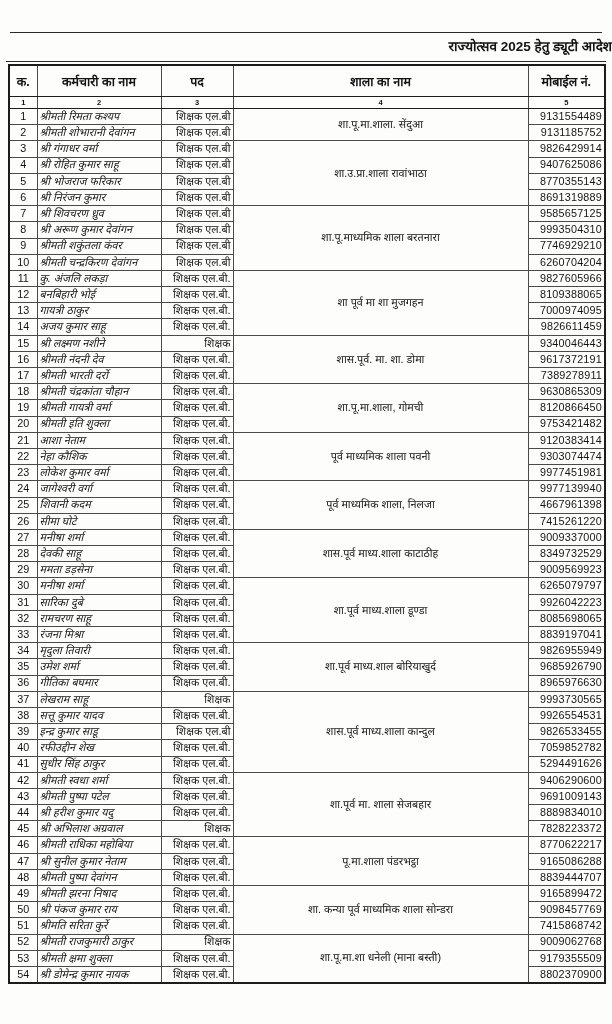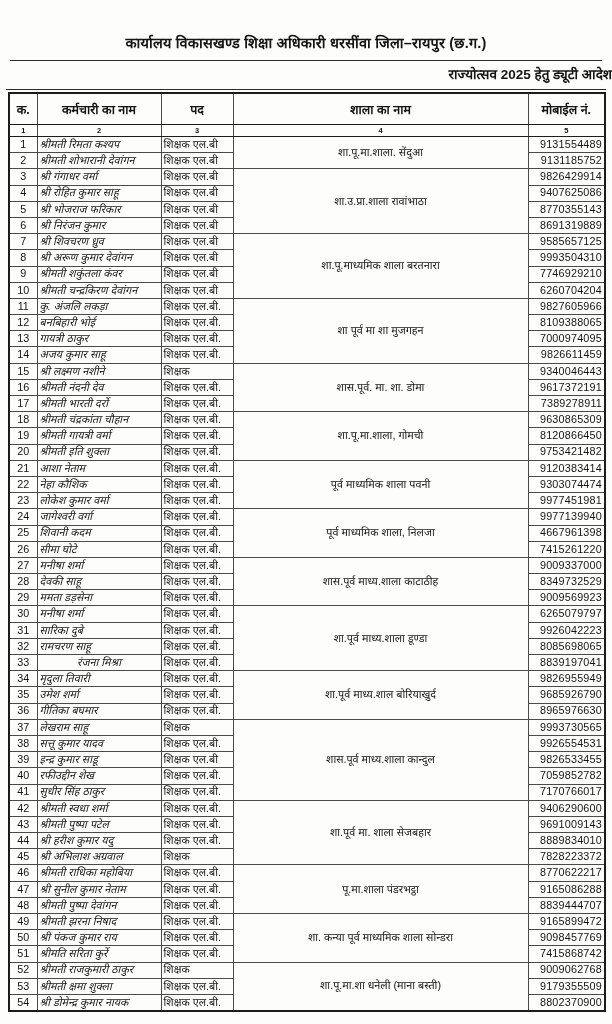--- a/index.html
+++ b/index.html
@@ -72,37 +72,36 @@
     border-bottom: 1.5px solid #1c1c1c;
   }
   tbody.rows tr { height: 16.2px; }
   tbody.rows td {
     font-size: 10.8px;
     line-height: 1.05;
     white-space: nowrap;
   }
   td.c-sn     { text-align: center; font-size: 10px; }
   td.c-name   { text-align: left; padding-left: 4px; font-style: italic; }
-  td.c-name.center { text-align: center; }
-  td.c-post   { text-align: left; }
+  td.c-name.center { }
+  td.c-post   { text-align: right; }
   td.c-school {
     text-align: center;
     font-size: 11.2px;
     white-space: pre-line;
     line-height: 1.25;
     margin-top: 24px;
   }
   td.c-mobile { text-align: right; letter-spacing: 0.2px; }
   tbody.rows tr.group-start td { border-top: 1.8px solid #1c1c1c; }
 </style>
 </head>
 <body>
 
 <div class="page">
-  <div class="doc-title">कार्यालय विकासखण्ड शिक्षा अधिकारी धरसींवा जिला–रायपुर (छ.ग.)</div>
   <div class="rule-1"></div>
   <div class="doc-subtitle">राज्योत्सव 2025 हेतु ड्यूटी आदेश</div>
   <div class="rule-2"></div>
 
   <table class="duty">
     <colgroup>
       <col class="w-sn">
         <col class="w-name">
         <col class="w-post">
         <col class="w-school">
@@ -374,21 +373,21 @@
         <tr>
           <td class="c-sn">40</td>
           <td class="c-name">रफीउद्दीन शेख</td>
           <td class="c-post">शिक्षक एल.बी.</td>
           <td class="c-mobile">7059852782</td>
         </tr>
         <tr>
           <td class="c-sn">41</td>
           <td class="c-name">सुधीर सिंह ठाकुर</td>
           <td class="c-post">शिक्षक एल.बी.</td>
-          <td class="c-mobile">7170766017</td>
+          <td class="c-mobile">5294491626</td>
         </tr>
         <tr class="group-start">
           <td class="c-sn">42</td>
           <td class="c-name">श्रीमती स्वधा शर्मा</td>
           <td class="c-post">शिक्षक एल.बी.</td>
           <td class="c-school" rowspan="4">शा.पूर्व
 मा. शाला सेजबहार</td>
           <td class="c-mobile">9406290600</td>
         </tr>
         <tr>

